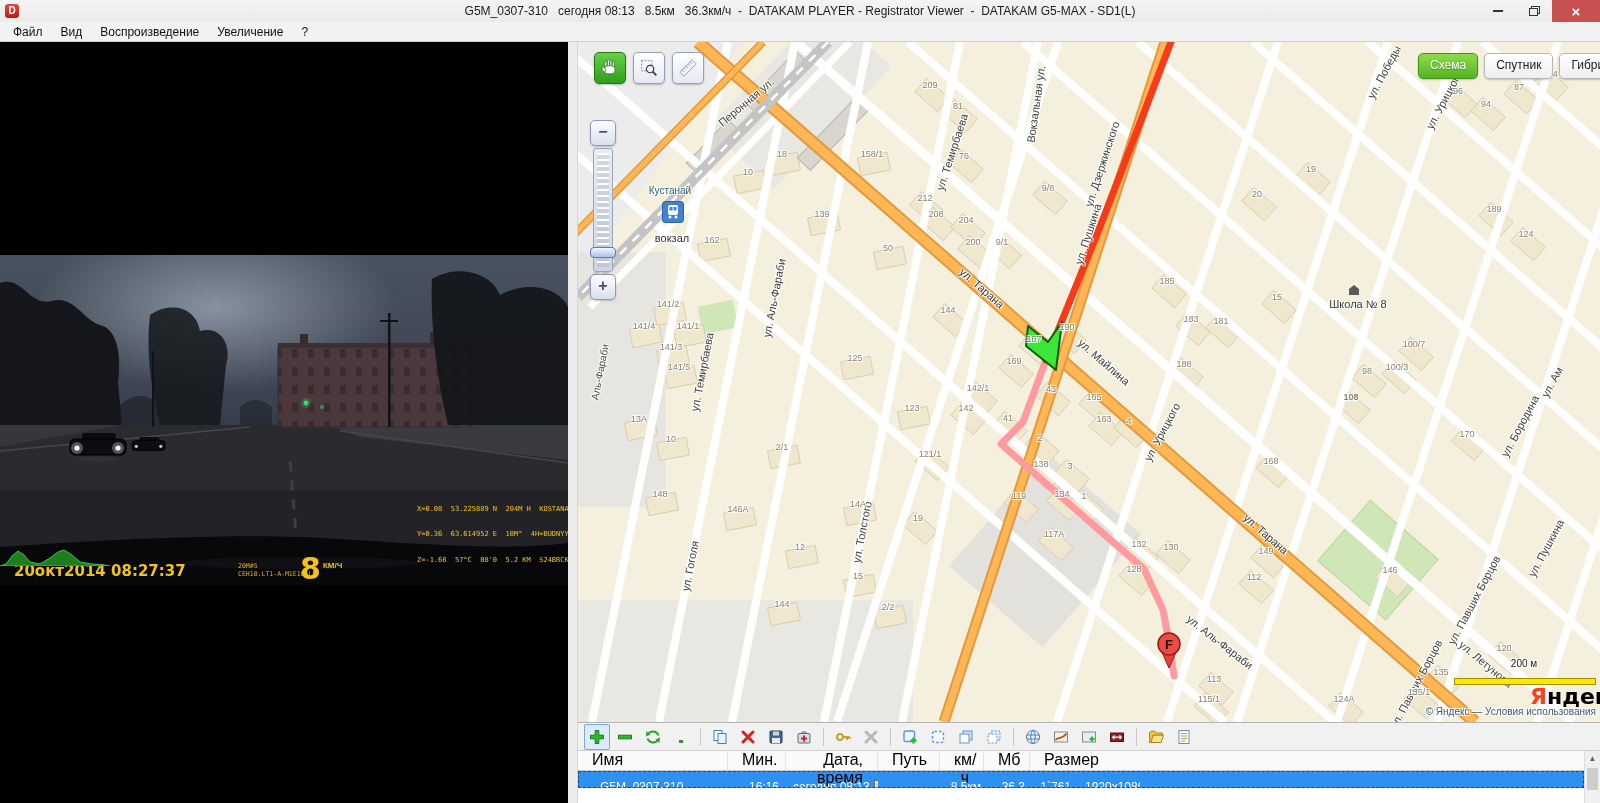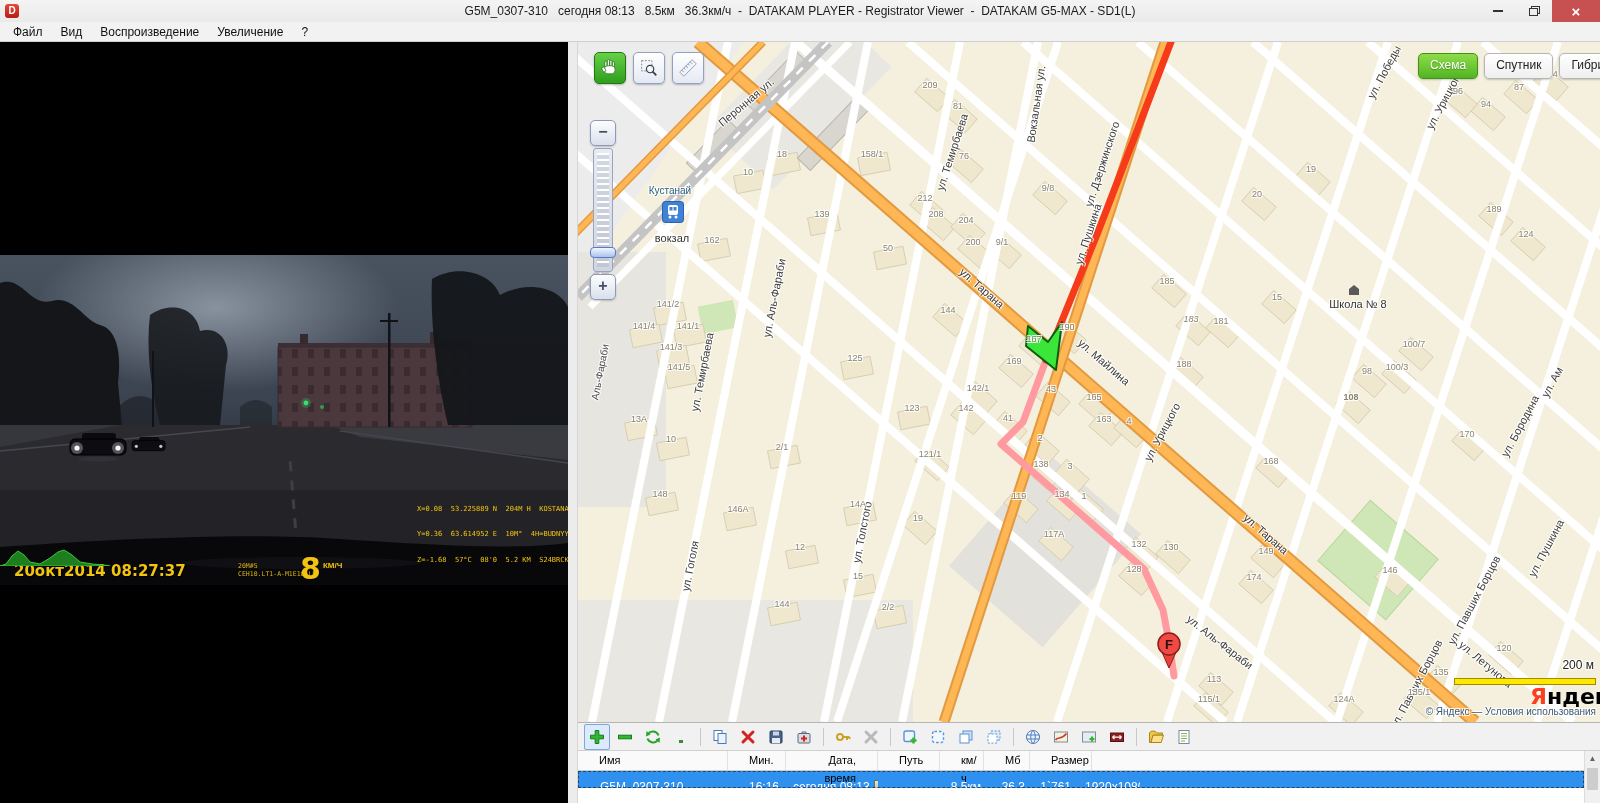--- a/index.html
+++ b/index.html
@@ -72,37 +72,37 @@
 
   #map-types{position:absolute;left:840px;top:11px;display:flex;gap:6px;}
   .map-type{height:24px;padding:0 11px;border-radius:5px;border:1px solid #b5b5b5;font-size:12px;line-height:23px;color:#222;
     background:linear-gradient(#ffffff,#efefef);box-shadow:0 1px 2px rgba(0,0,0,.2);white-space:nowrap;}
   .map-type.active{background:linear-gradient(#8edc4a,#52b423);border-color:#3f9416;color:#fff;text-shadow:0 1px 1px rgba(0,0,0,.3);}
 
   #station-icon{position:absolute;left:85px;top:160px;width:20px;height:20px;border-radius:3px;background:#3f82d6;
     box-shadow:0 0 0 1px #2a62ad;}
   #school-icon{position:absolute;left:770px;top:240px;}
 
-  #scale-label{position:absolute;left:876px;top:616px;width:140px;text-align:right;font-size:12px;color:#222;
+  #scale-label{position:absolute;left:876px;top:616px;width:140px;text-align:center;font-size:10px;color:#222;
     text-shadow:-1px -1px 0 #fff,1px -1px 0 #fff,-1px 1px 0 #fff,1px 1px 0 #fff;}
   #scalebar{position:absolute;left:876px;top:636px;width:140px;height:5px;background:#ffe800;border:1px solid #9b8c00;}
   #map-logo{position:absolute;left:952px;top:642px;font-family:"DejaVu Sans",sans-serif;font-weight:bold;font-size:22px;}
   #map-logo .ya{color:#fc3f1d;} #map-logo .rest{color:#000;}
   #map-copy{position:absolute;right:4px;top:664px;font-size:10px;color:#3c5a78;
     text-shadow:-1px -1px 0 #fff,1px -1px 0 #fff,-1px 1px 0 #fff,1px 1px 0 #fff;}
 
   
   #bottom-panel{position:absolute;left:578px;top:722px;width:1022px;height:81px;background:#fff;border-top:1px solid #b5b5b5;box-sizing:border-box;}
   #toolbar{height:28px;background:#f1f1f1;border-bottom:1px solid #d0d0d0;display:flex;align-items:center;padding-left:6px;gap:2px;box-sizing:border-box;}
   .tbtn{width:24px;height:24px;display:flex;align-items:center;justify-content:center;border:1px solid transparent;border-radius:2px;}
   .tbtn.pressed{background:#dcebfc;border-color:#7da7d8;}
   .tsep{width:1px;height:18px;background:#c9c9c9;margin:0 4px;}
   #table{position:absolute;left:0;top:28px;right:16px;bottom:0;background:#fff;overflow:hidden;}
   #thead{display:flex;height:19px;border-bottom:1px solid #cfcfcf;background:#fafafa;}
-  .th{box-sizing:border-box;font-size:11px;color:#000;line-height:18px;padding:0 21px;border-right:1px solid #e2e2e2;}
+  .th{box-sizing:border-box;font-size:16px;color:#000;line-height:18px;padding:0 14px;border-right:1px solid #e2e2e2;}
   .trow{display:flex;height:17px;}
   .trow.selected{background:#2e90ef;outline:1px dashed #26455f;outline-offset:-1px;}
   .td{box-sizing:border-box;font-size:12px;color:#fff;line-height:17px;padding:8px 7px;white-space:nowrap;overflow:hidden;}
   .td.name{padding-left:22px;}
   .dategl{display:inline-block;width:10px;height:10px;margin-left:4px;vertical-align:-1px;border:1px solid #667055;
     background:linear-gradient(135deg,#e9edde,#8e9a7c);}
   #vscroll{position:absolute;right:0;top:28px;bottom:0;width:16px;background:#f0f0f0;border-left:1px solid #dcdcdc;box-sizing:border-box;}
   #vs-up{height:15px;text-align:center;font-size:8px;color:#606060;line-height:15px;background:#f0f0f0;}
   #vs-thumb{margin:2px 2px;height:22px;background:#cdcdcd;border-radius:1px;}
 </style>
@@ -479,21 +479,21 @@
         <span class="mlabel house-num" style="left: 941px; top: 45px; transform: translate(-50%, -50%);">87</span>
         <span class="mlabel house-num" style="left: 971px; top: 32px; transform: translate(-50%, -50%);">80/4</span>
         <span class="mlabel house-num" style="left: 733px; top: 127px; transform: translate(-50%, -50%);">19</span>
         <span class="mlabel house-num" style="left: 836px; top: 302px; transform: translate(-50%, -50%);">100/7</span>
         <span class="mlabel house-num" style="left: 819px; top: 325px; transform: translate(-50%, -50%);">100/3</span>
         <span class="mlabel house-num" style="left: 789px; top: 329px; transform: translate(-50%, -50%);">98</span>
         <span class="mlabel house-num" style="left: 773px; top: 355px; transform: translate(-50%, -50%); font-weight: bold;">108</span>
         <span class="mlabel house-num" style="left: 693px; top: 419px; transform: translate(-50%, -50%);">168</span>
         <span class="mlabel house-num" style="left: 889px; top: 392px; transform: translate(-50%, -50%);">170</span>
         <span class="mlabel house-num" style="left: 812px; top: 528px; transform: translate(-50%, -50%);">146</span>
-        <span class="mlabel house-num" style="left: 676px; top: 535px; transform: translate(-50%, -50%);">174</span>
+        <span class="mlabel house-num" style="left: 676px; top: 535px; transform: translate(-50%, -50%);">112</span>
         <span class="mlabel house-num" style="left: 556px; top: 527px; transform: translate(-50%, -50%);">128</span>
         <span class="mlabel house-num" style="left: 593px; top: 505px; transform: translate(-50%, -50%);">130</span>
         <span class="mlabel house-num" style="left: 561px; top: 502px; transform: translate(-50%, -50%);">132</span>
         <span class="mlabel house-num" style="left: 688px; top: 509px; transform: translate(-50%, -50%);">149</span>
         <span class="mlabel house-num" style="left: 636px; top: 637px; transform: translate(-50%, -50%);">113</span>
         <span class="mlabel house-num" style="left: 631px; top: 657px; transform: translate(-50%, -50%);">115/1</span>
         <span class="mlabel house-num" style="left: 766px; top: 657px; transform: translate(-50%, -50%);">124А</span>
         <span class="mlabel house-num" style="left: 926px; top: 606px; transform: translate(-50%, -50%);">120</span>
         <span class="mlabel house-num" style="left: 863px; top: 630px; transform: translate(-50%, -50%);">135</span>
         <span class="mlabel house-num" style="left: 841px; top: 650px; transform: translate(-50%, -50%);">135/1</span>

